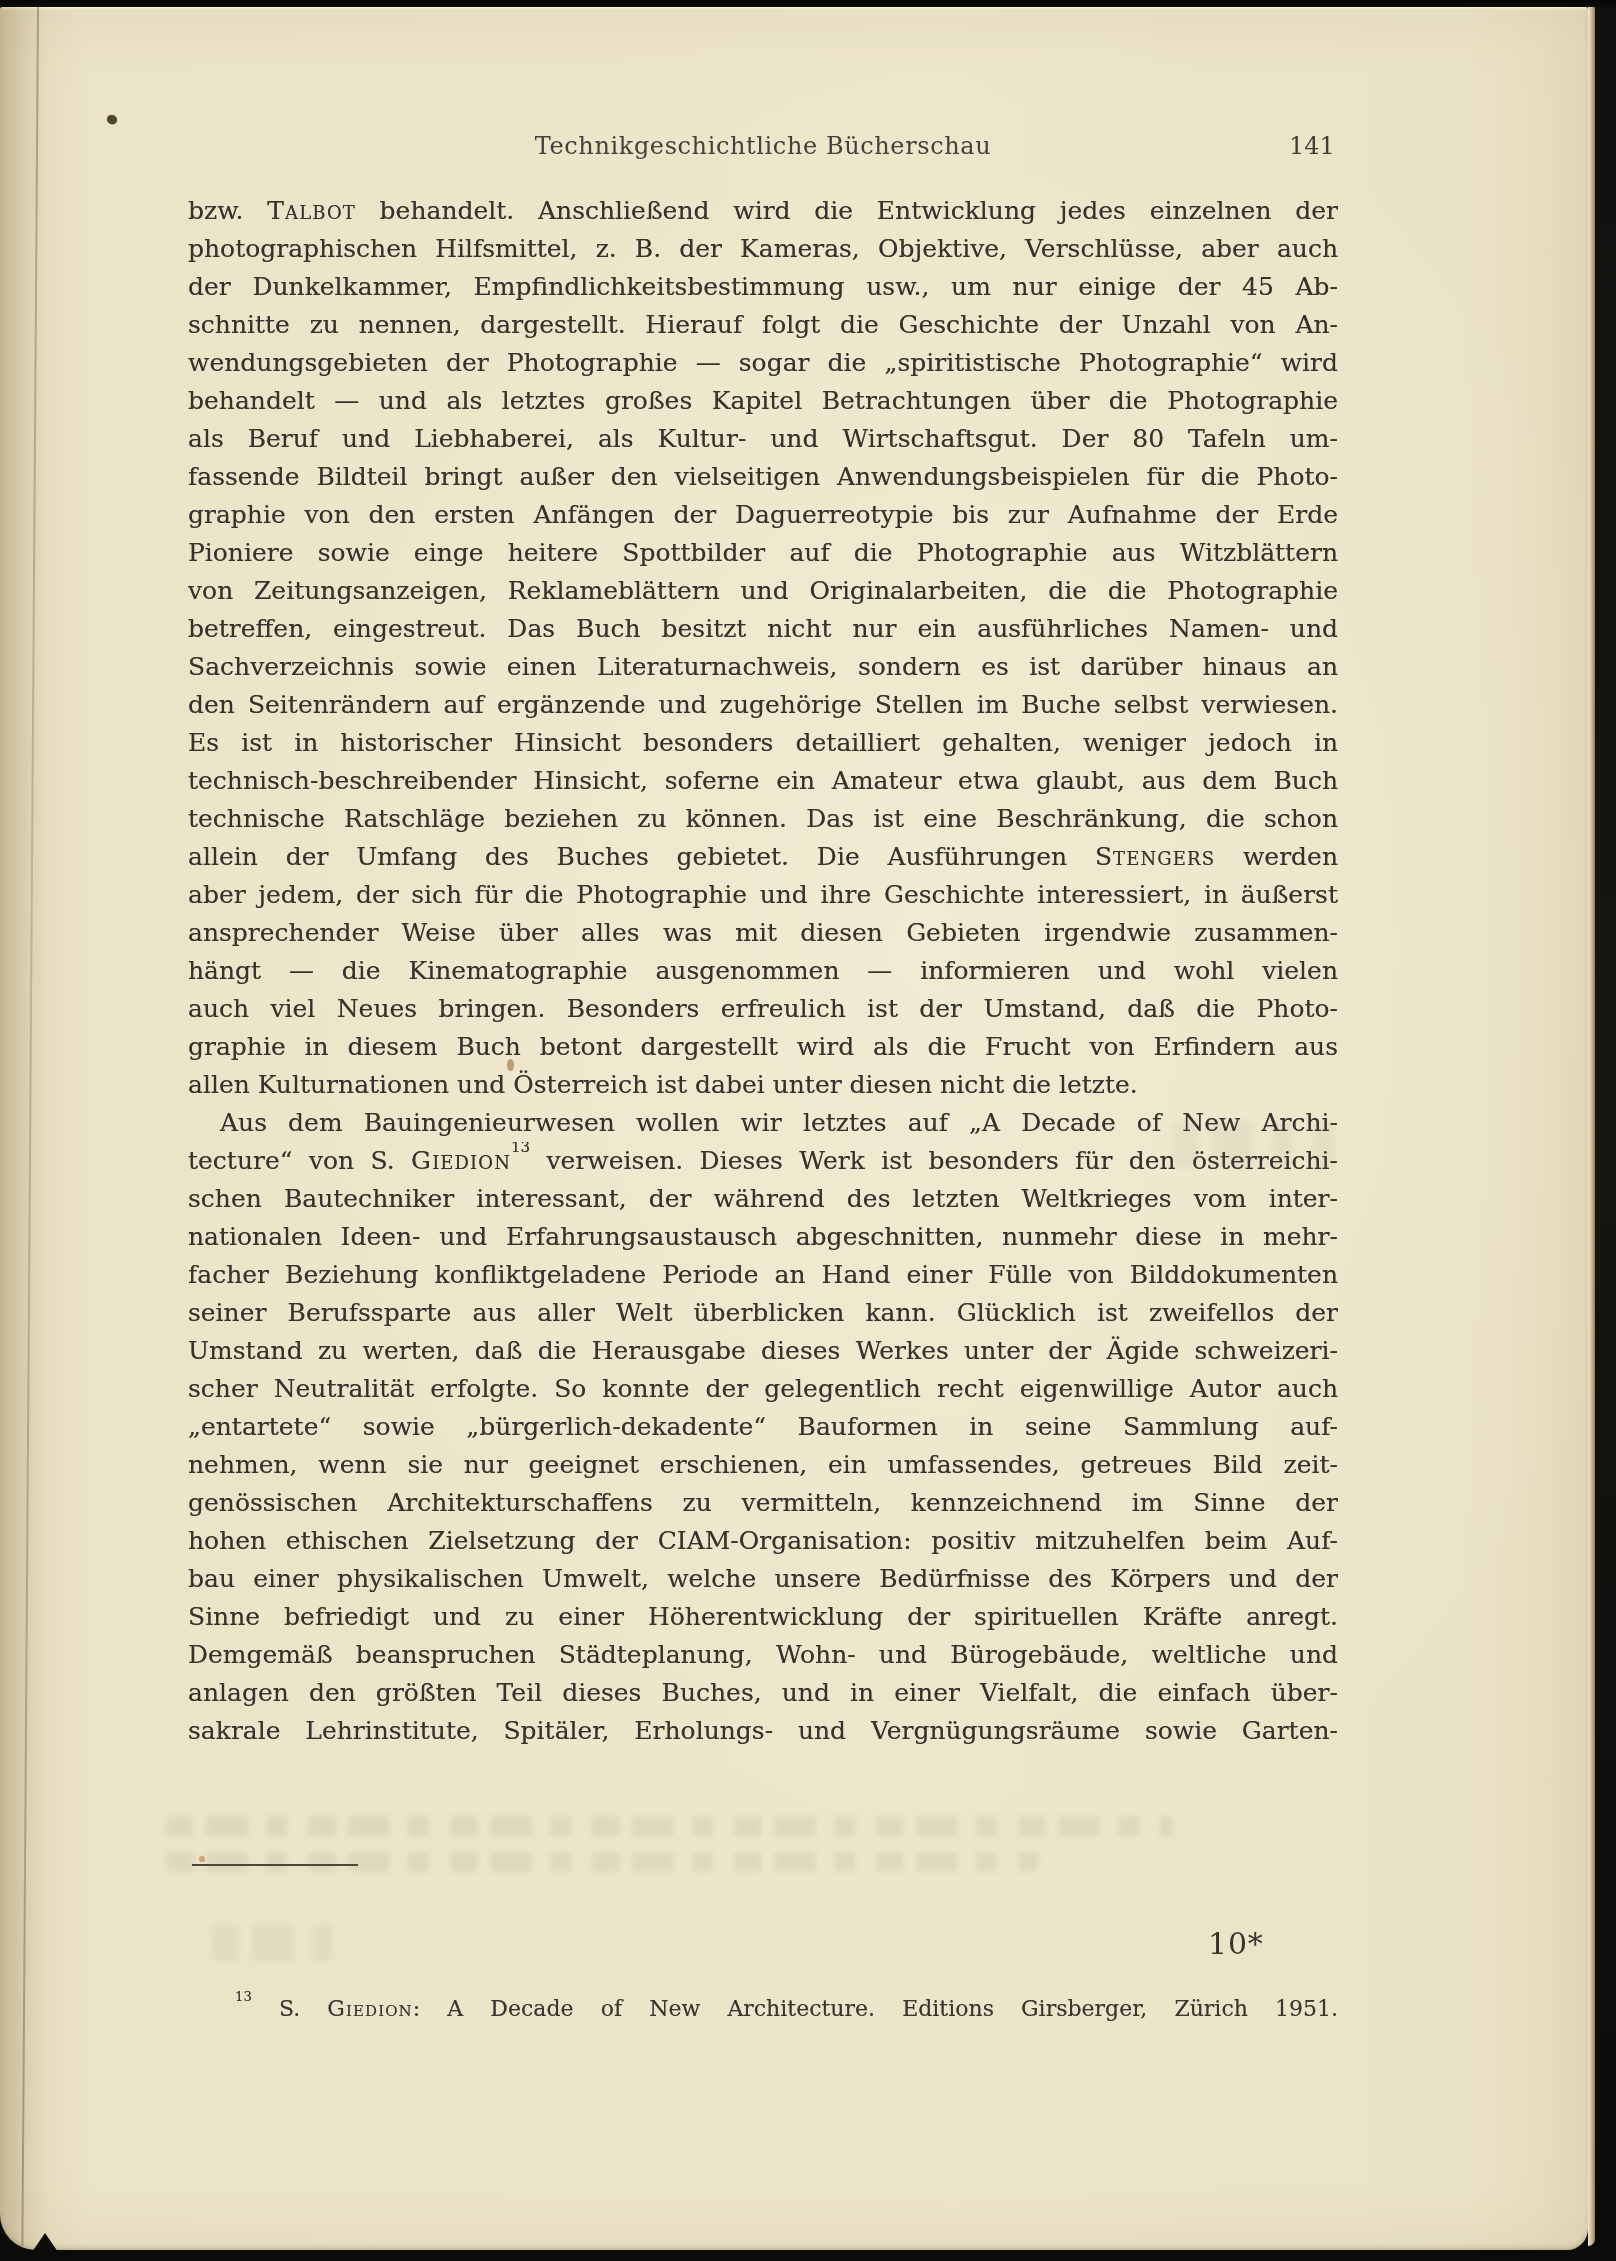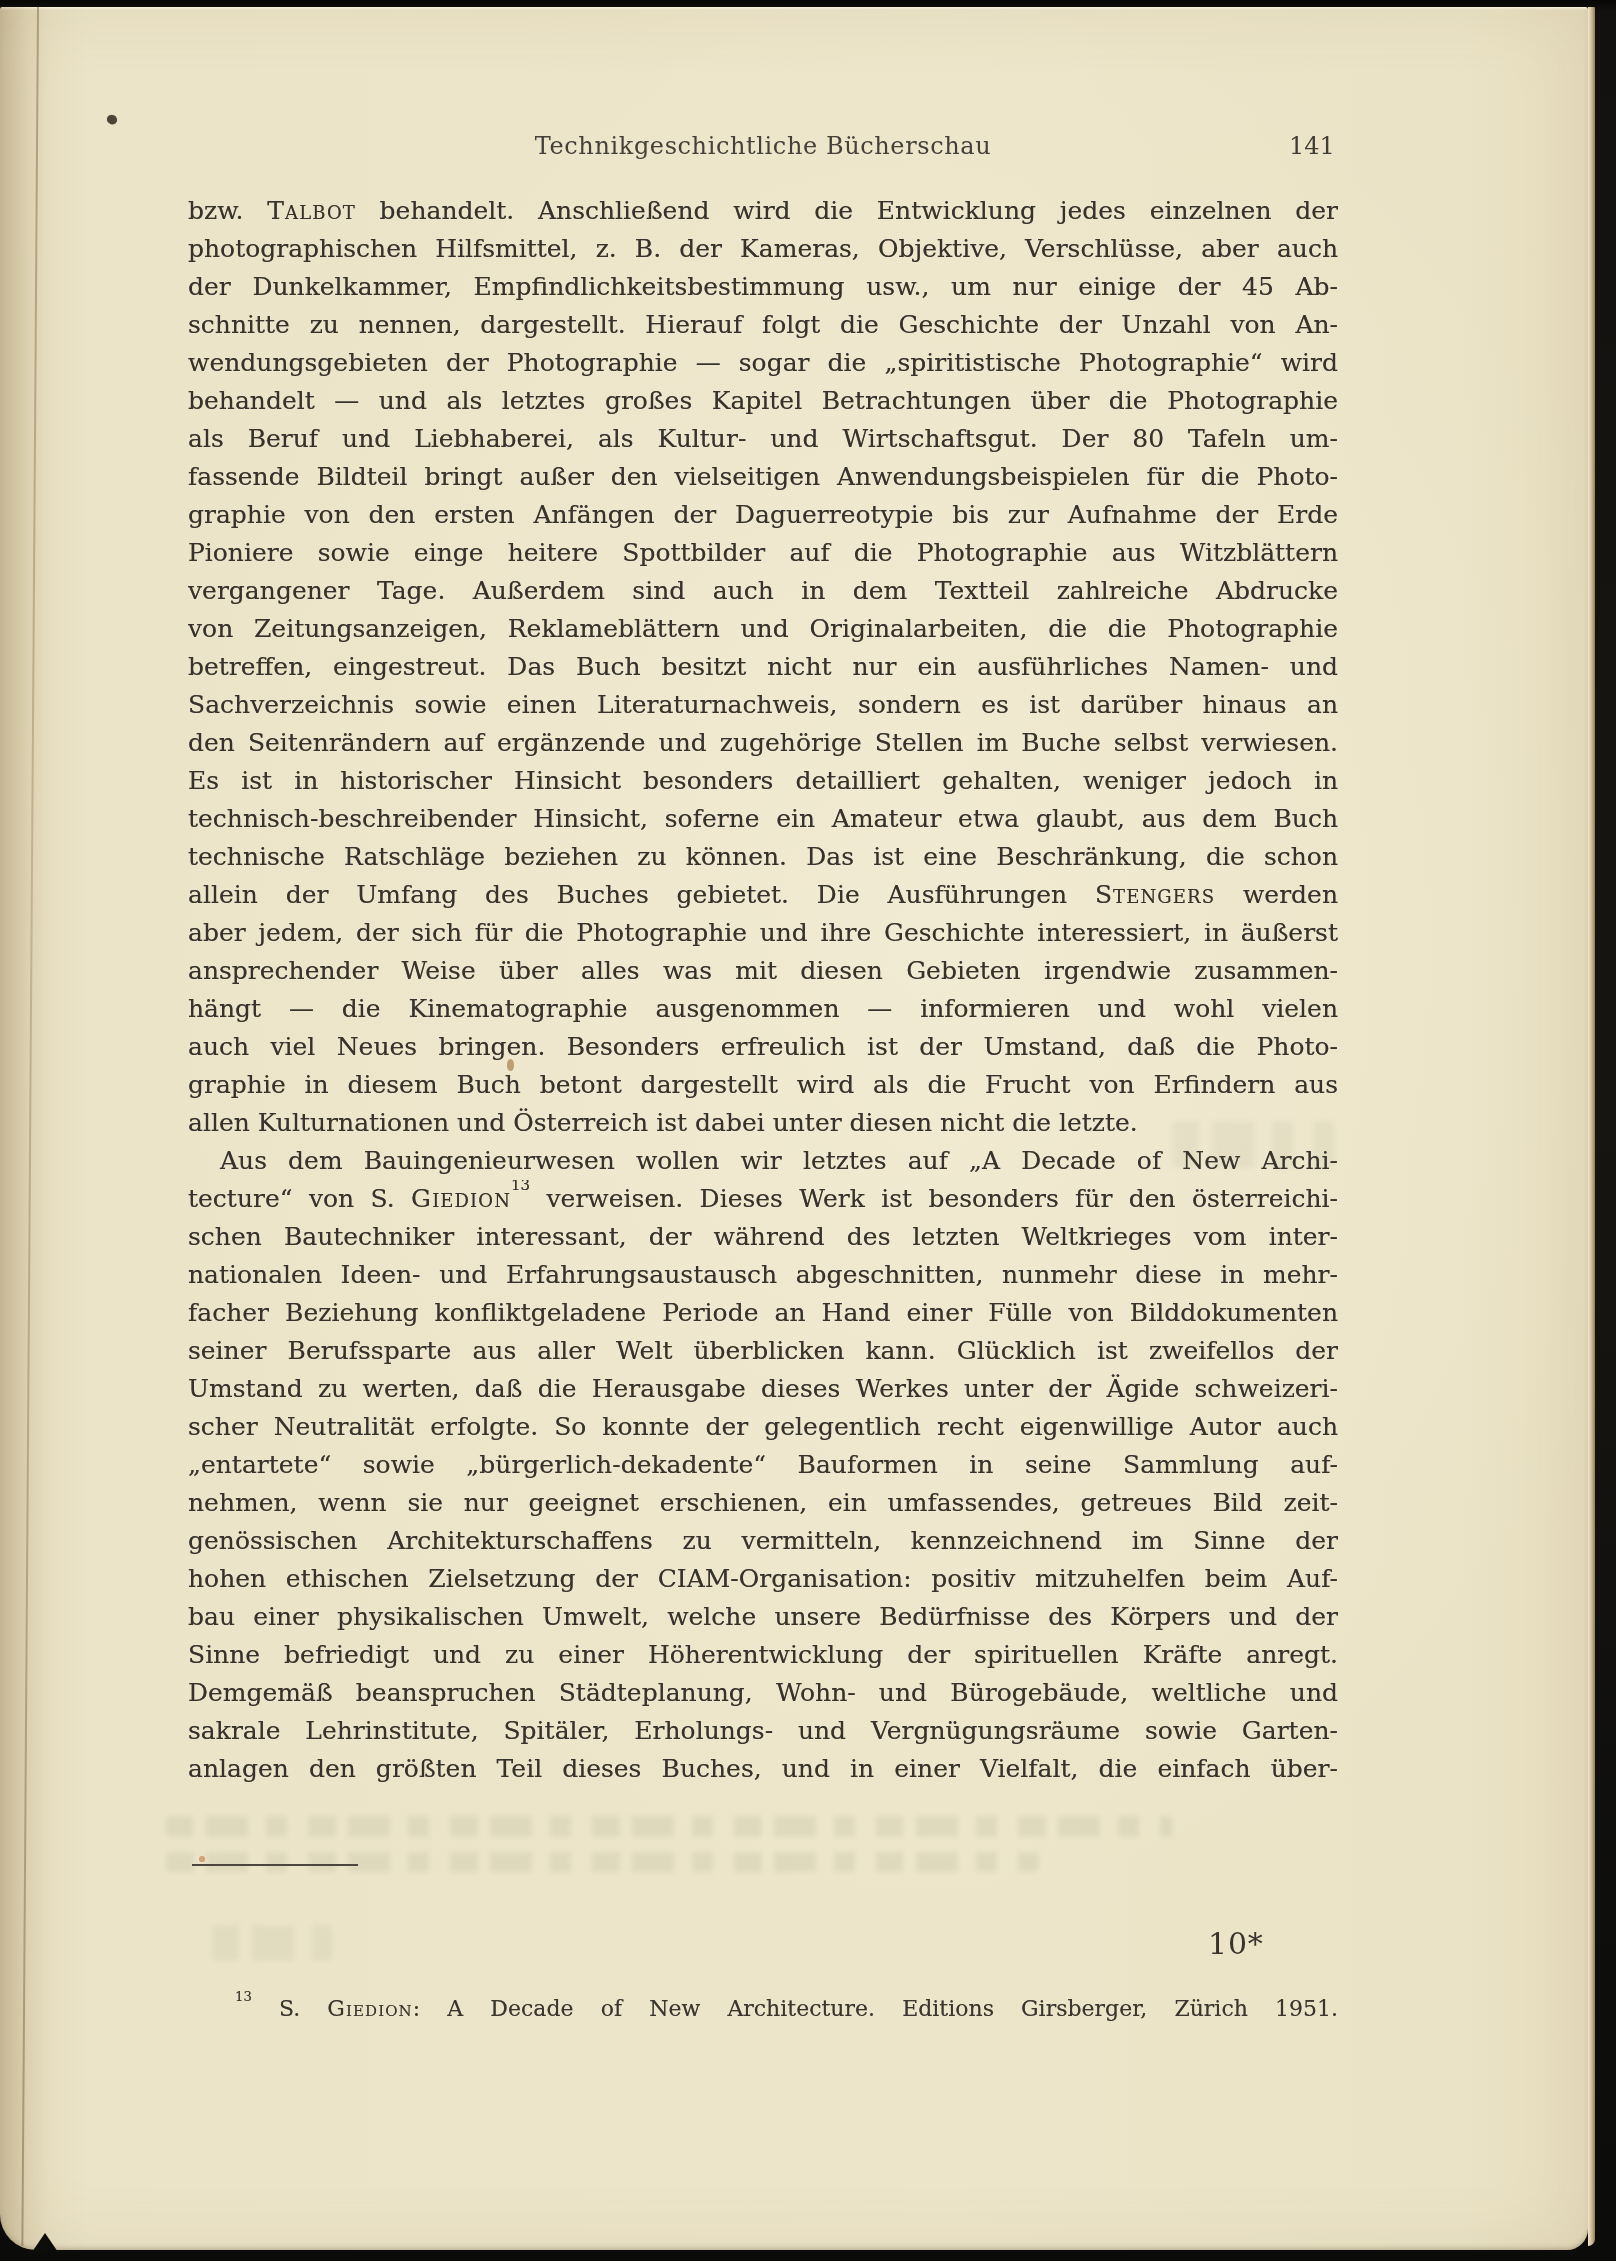--- a/index.html
+++ b/index.html
@@ -105,21 +105,20 @@
         <div class="line">bzw. <span class="sc">Talbot</span> behandelt.  Anschließend wird die Entwicklung jedes einzelnen der</div>
         <div class="line">photographischen Hilfsmittel, z. B. der Kameras, Objektive, Verschlüsse, aber auch</div>
         <div class="line">der Dunkelkammer, Empfindlichkeitsbestimmung usw., um nur einige der 45 Ab-</div>
         <div class="line">schnitte zu nennen, dargestellt.  Hierauf folgt die Geschichte der Unzahl von An-</div>
         <div class="line">wendungsgebieten der Photographie — sogar die „spiritistische Photographie“ wird</div>
         <div class="line">behandelt — und als letztes großes Kapitel Betrachtungen über die Photographie</div>
         <div class="line">als Beruf und Liebhaberei, als Kultur- und Wirtschaftsgut.  Der 80 Tafeln um-</div>
         <div class="line">fassende Bildteil bringt außer den vielseitigen Anwendungsbeispielen für die Photo-</div>
         <div class="line">graphie von den ersten Anfängen der Daguerreotypie bis zur Aufnahme der Erde</div>
         <div class="line">Pioniere sowie einge heitere Spottbilder auf die Photographie aus Witzblättern</div>
-        <div class="line">vergangener Tage.  Außerdem sind auch in dem Textteil zahlreiche Abdrucke</div>
         <div class="line">von Zeitungsanzeigen, Reklameblättern und Originalarbeiten, die die Photographie</div>
         <div class="line">betreffen, eingestreut.  Das Buch besitzt nicht nur ein ausführliches Namen- und</div>
         <div class="line">Sachverzeichnis sowie einen Literaturnachweis, sondern es ist darüber hinaus an</div>
         <div class="line">den Seitenrändern auf ergänzende und zugehörige Stellen im Buche selbst verwiesen.</div>
         <div class="line">Es ist in historischer Hinsicht besonders detailliert gehalten, weniger jedoch in</div>
         <div class="line">technisch-beschreibender Hinsicht, soferne ein Amateur etwa glaubt, aus dem Buch</div>
         <div class="line">technische Ratschläge beziehen zu können.  Das ist eine Beschränkung, die schon</div>
         <div class="line">allein der Umfang des Buches gebietet.  Die Ausführungen <span class="sc">Stengers</span> werden</div>
         <div class="line">aber jedem, der sich für die Photographie und ihre Geschichte interessiert, in äußerst</div>
         <div class="line">ansprechender Weise über alles was mit diesen Gebieten irgendwie zusammen-</div>
@@ -135,22 +134,22 @@
         <div class="line">seiner Berufssparte aus aller Welt überblicken kann.  Glücklich ist zweifellos der</div>
         <div class="line">Umstand zu werten, daß die Herausgabe dieses Werkes unter der Ägide schweizeri-</div>
         <div class="line">scher Neutralität erfolgte.  So konnte der gelegentlich recht eigenwillige Autor auch</div>
         <div class="line">„entartete“  sowie  „bürgerlich-dekadente“  Bauformen in seine Sammlung auf-</div>
         <div class="line">nehmen, wenn sie nur geeignet erschienen, ein umfassendes, getreues Bild zeit-</div>
         <div class="line">genössischen Architekturschaffens zu vermitteln, kennzeichnend im Sinne der</div>
         <div class="line">hohen ethischen Zielsetzung der CIAM-Organisation: positiv mitzuhelfen beim Auf-</div>
         <div class="line">bau einer physikalischen Umwelt, welche unsere Bedürfnisse des Körpers und der</div>
         <div class="line">Sinne befriedigt und zu einer Höherentwicklung der spirituellen Kräfte anregt.</div>
         <div class="line">Demgemäß beanspruchen Städteplanung, Wohn- und Bürogebäude, weltliche und</div>
+        <div class="line">anlagen den größten Teil dieses Buches, und in einer Vielfalt, die einfach über-</div>
         <div class="line">sakrale Lehrinstitute, Spitäler, Erholungs- und Vergnügungsräume sowie Garten-</div>
-        <div class="line">anlagen den größten Teil dieses Buches, und in einer Vielfalt, die einfach über-</div>
       </div>
 
     <div class="ghost ghost-1"></div>
     <div class="ghost ghost-2"></div>
     <div class="ghost ghost-3"></div>
     <div class="ghost ghost-4"></div>
 
     <div class="footnote-rule"></div>
     <div class="footnote"><sup>13</sup> S. <span class="sc">Giedion</span>: A Decade of New Architecture.  Editions Girsberger, Zürich 1951.</div>
 

